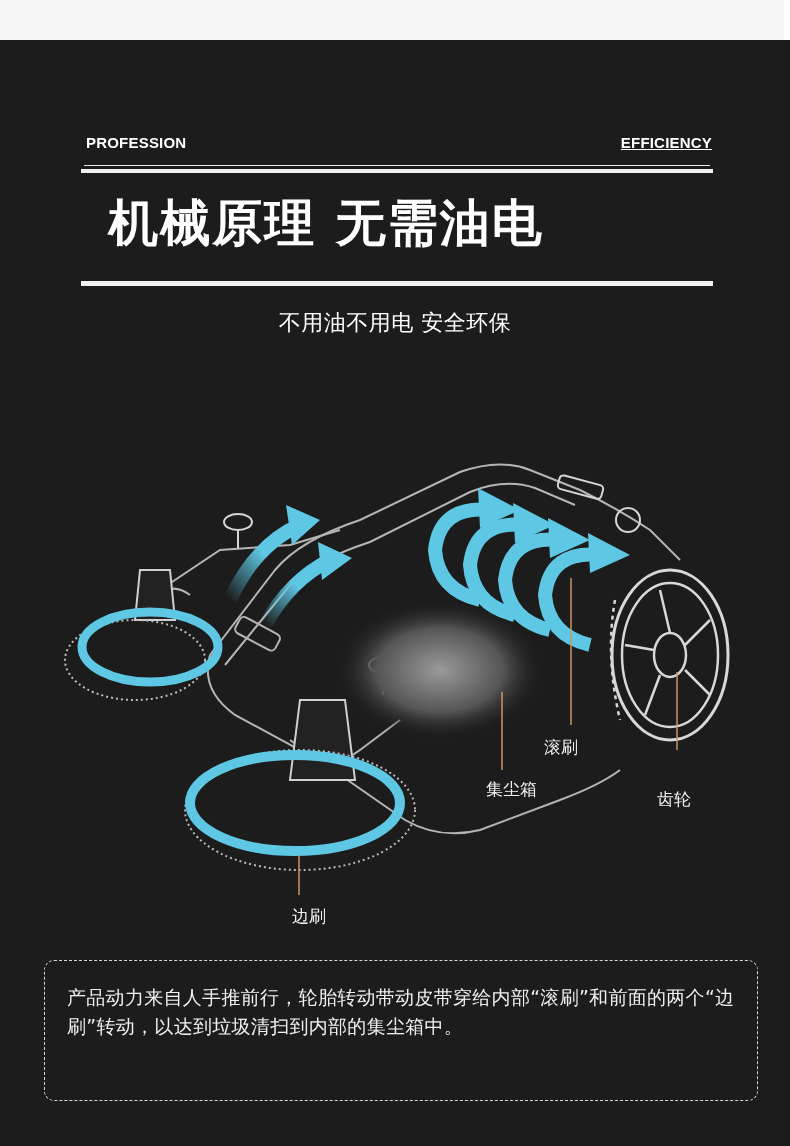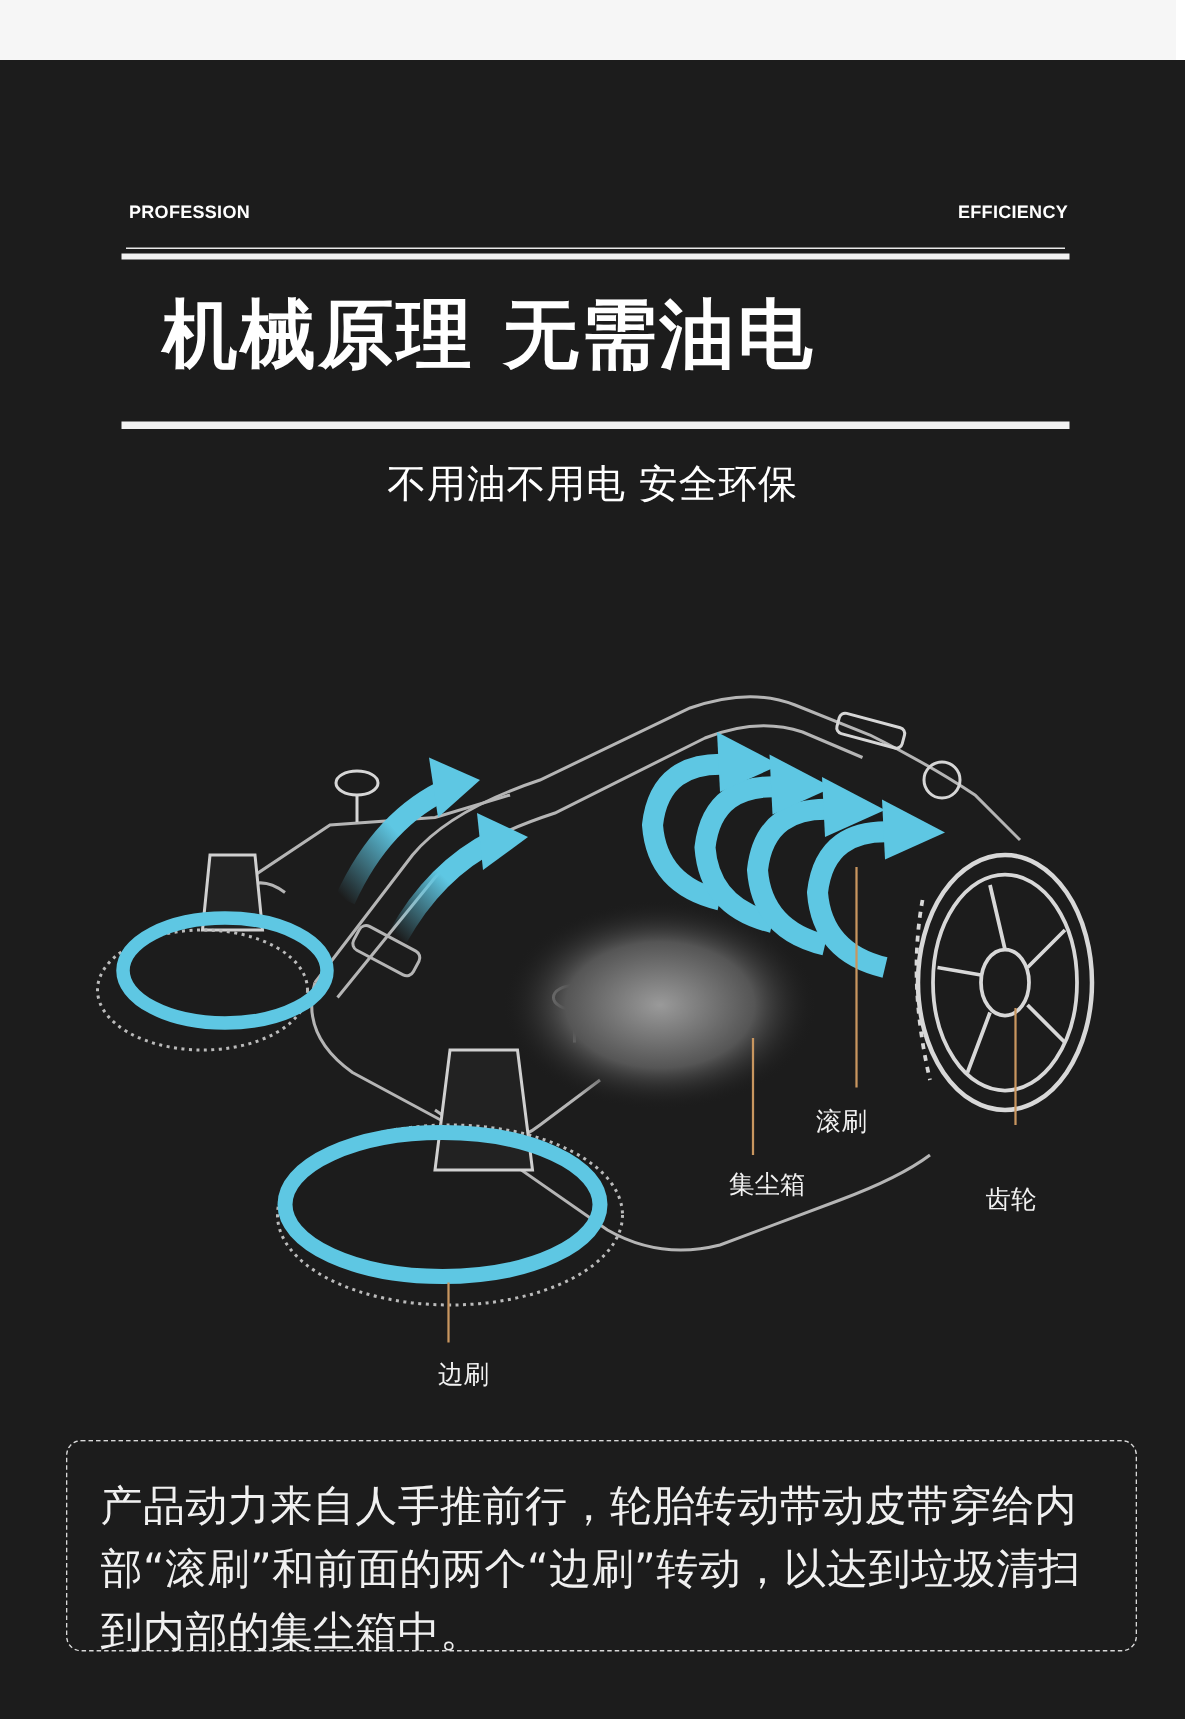--- a/index.html
+++ b/index.html
@@ -3,42 +3,42 @@
 <meta charset="utf-8">
 <style>
   * { margin: 0; padding: 0; box-sizing: border-box; }
   html, body { width: 790px; height: 1146px; background: #1c1c1c; overflow: hidden; }
   body { position: relative; font-family: "DejaVu Sans", "Liberation Sans", sans-serif; color: #fff; }
 
   .top-strip { position: absolute; left: 0; top: 0; width: 784px; height: 40px; background: #f6f6f6; }
   .top-strip-edge { position: absolute; left: 784px; top: 0; width: 6px; height: 40px; background: #ffffff; }
   .panel { position: absolute; left: 0; top: 40px; width: 790px; height: 1106px; background: #1c1c1c; }
 
-  .tag { position: absolute; top: 134px; font-family: "Liberation Sans", sans-serif; font-weight: bold; font-size: 12px; letter-spacing: 0.2px; color: #fff; }
+  .tag { position: absolute; top: 134px; font-family: "Liberation Sans", sans-serif; font-weight: bold; font-size: 15px; letter-spacing: 0.2px; color: #fff; }
   .tag-left { left: 86px; }
-  .tag-right { right: 78px; }
+  .tag-right { right: 78px; text-decoration: underline; }
 
   .rule-thin { position: absolute; left: 84px; width: 626px; height: 1px; top: 165px; background: #e8e8e8; }
   .rule-thick-1 { position: absolute; left: 81px; width: 632px; height: 4px; top: 169px; background: #f2f2f2; }
   .rule-thick-2 { position: absolute; left: 81px; width: 632px; height: 5px; top: 281px; background: #f2f2f2; }
 
   .title { position: absolute; left: 0; width: 652px; top: 193px; text-align: center; font-size: 50px; font-weight: bold; letter-spacing: 2px; color: #fff; line-height: 60px; }
-  .subtitle { position: absolute; left: 0; width: 790px; top: 305px; text-align: center; font-size: 26px; color: #fff; letter-spacing: 0.5px; line-height: 36px; }
+  .subtitle { position: absolute; left: 0; width: 790px; top: 305px; text-align: center; font-size: 22px; color: #fff; letter-spacing: 0.5px; line-height: 36px; }
 
   .diagram { position: absolute; left: 60px; top: 450px; width: 680px; height: 490px; }
   .diagram svg { position: absolute; left: 0; top: 0; }
 
   .callout-label { position: absolute; font-size: 17px; color: #f2f2f2; white-space: nowrap; }
   .lbl-dust { left: 486px; top: 778px; }
   .lbl-roller { left: 544px; top: 736px; }
   .lbl-gear { left: 657px; top: 788px; font-family: Liberation Serif, serif; }
   .lbl-side { left: 292px; top: 905px; }
 
   .desc-box { position: absolute; left: 44px; top: 960px; width: 714px; height: 141px; border: 1.5px dashed #d8d8d8; border-radius: 10px; }
-  .desc-text { position: absolute; left: 22px; top: 22px; width: 672px; font-size: 28px; line-height: 42px; color: #f0f0f0; letter-spacing: 0.3px; }
+  .desc-text { position: absolute; left: 22px; top: 22px; width: 672px; font-size: 19px; line-height: 29px; color: #f0f0f0; letter-spacing: 0.3px; }
 </style>
 </head>
 <body>
 
 <div class="top-strip"></div>
 <div class="top-strip-edge"></div>
 <div class="panel"></div>
 
 <div class="tag tag-left">PROFESSION</div>
 <div class="tag tag-right">EFFICIENCY</div>

